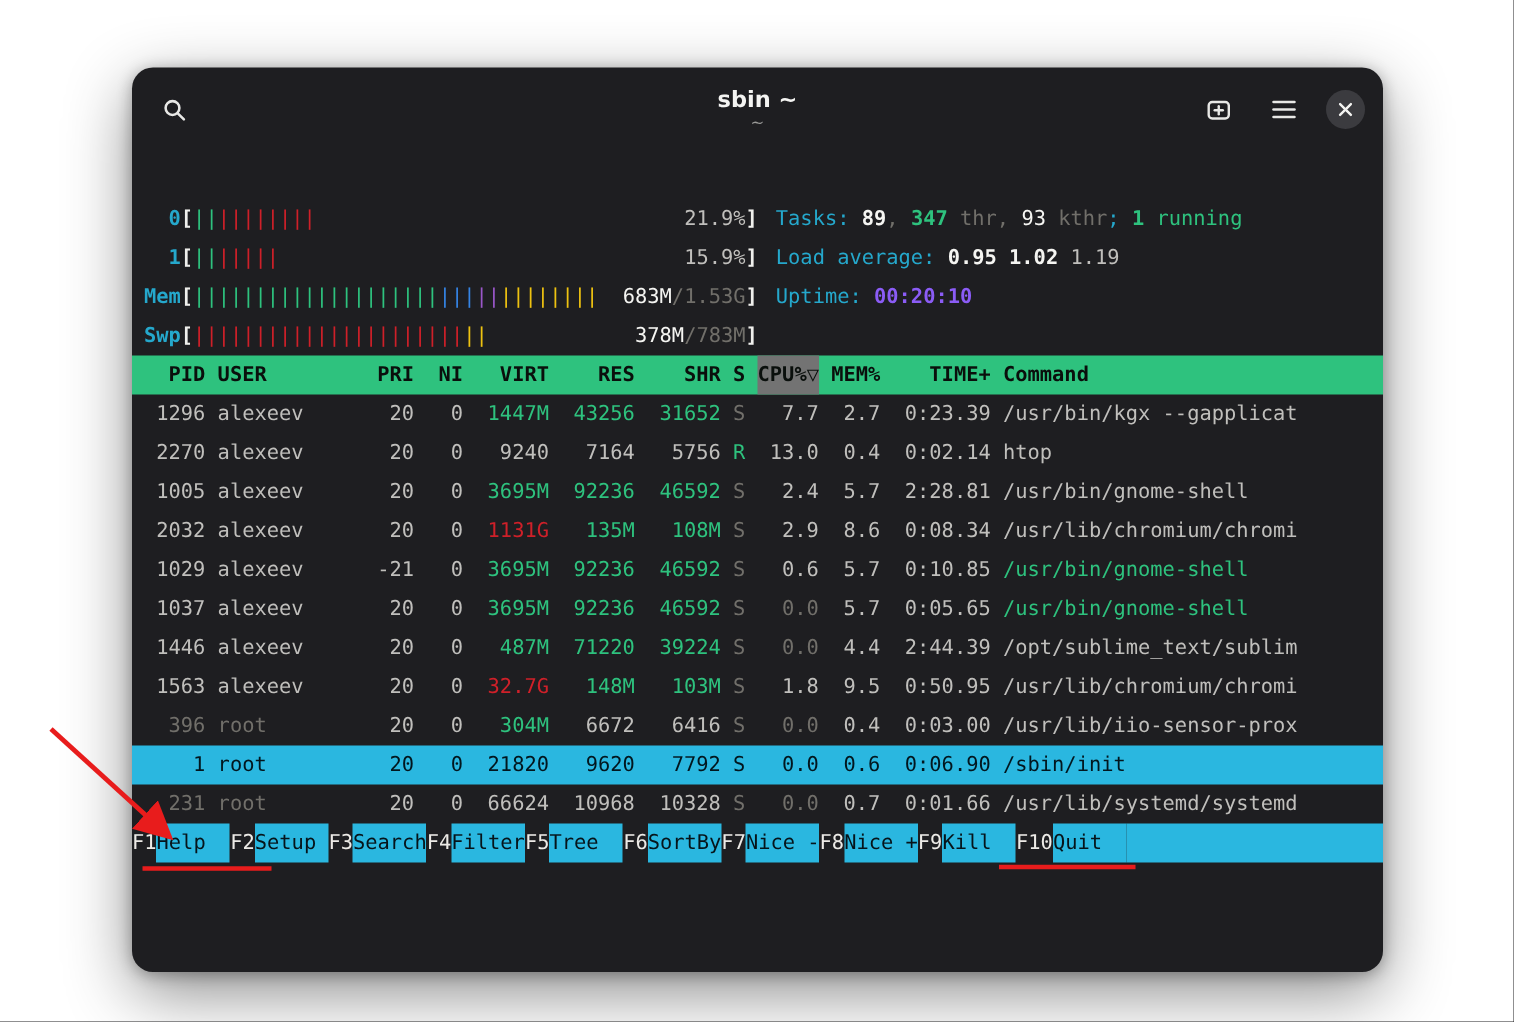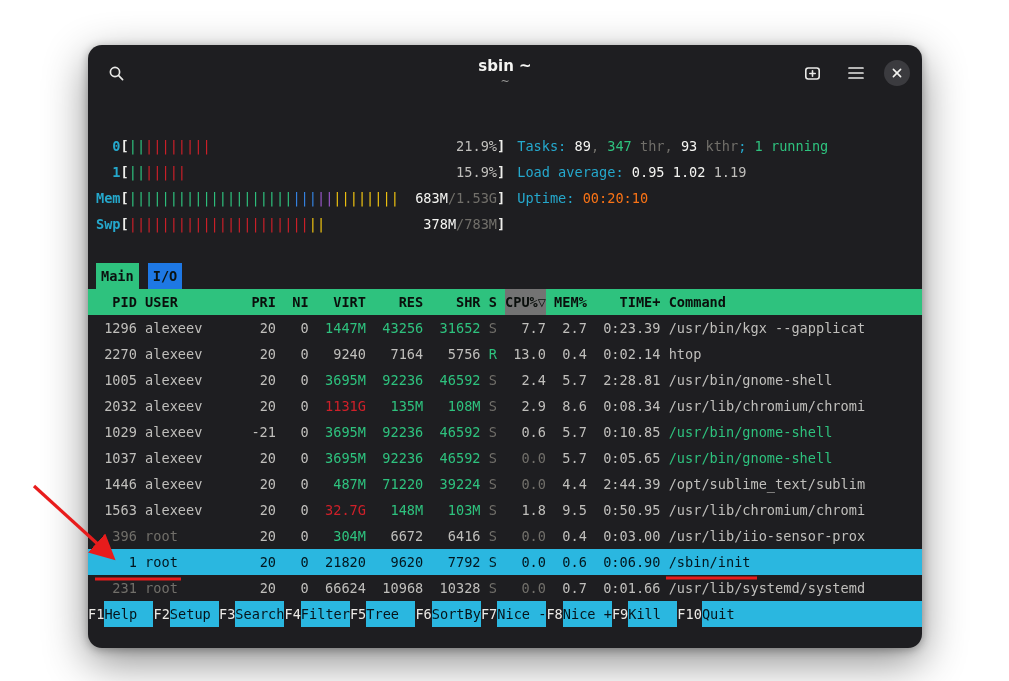--- a/index.html
+++ b/index.html
@@ -53,22 +53,22 @@
   
   .c-text{color:#c0bfbc}
   .c-bright{color:#f5f5f2}
   .c-shadow{color:#716f6a}
   .c-green{color:#2ec27e}
   .c-red{color:#cf2029}
   .c-yellow{color:#eec211}
   .c-blue{color:#3584e4}
   .c-magenta{color:#9a57c9}
   .c-cyan{color:#25a8cc}
-  .c-bright-cyan{color:#f97316}
-  .b{font-weight:normal}
+  .c-bright-cyan{color:#8b5cf6}
+  .b{font-weight:bold}
 
   .annotation{position:absolute;left:0;top:0;width:1009px;height:681px;pointer-events:none;z-index:5}
 </style>
 </head>
 <body>
 
 <div class="window">
   <div class="titlebar">
     <div class="tb-left">
       <button class="icon-btn">
@@ -104,21 +104,20 @@
         </svg>
       </button>
     </div>
   </div>
 
   <div class="terminal">
     <div class="top-area">
       <div class="meters" id="meters"><div class="meter-line"><span class="meter-label">0</span><span class="bracket">[</span><span class="meter-box"><span class="meter-bars"><span class="c-green">||</span><span class="c-red">||||||||</span></span><span class="meter-value"><span class="c-text">21.9%</span></span></span><span class="bracket">]</span></div><div class="meter-line"><span class="meter-label">1</span><span class="bracket">[</span><span class="meter-box"><span class="meter-bars"><span class="c-green">||</span><span class="c-red">|||||</span></span><span class="meter-value"><span class="c-text">15.9%</span></span></span><span class="bracket">]</span></div><div class="meter-line"><span class="meter-label">Mem</span><span class="bracket">[</span><span class="meter-box"><span class="meter-bars"><span class="c-green">||||||||||||||||||||</span><span class="c-blue">|||</span><span class="c-magenta">||</span><span class="c-yellow">||||||||</span></span><span class="meter-value"><span class="c-bright">683M</span><span class="c-shadow">/1.53G</span></span></span><span class="bracket">]</span></div><div class="meter-line"><span class="meter-label">Swp</span><span class="bracket">[</span><span class="meter-box"><span class="meter-bars"><span class="c-red">||||||||||||||||||||||</span><span class="c-yellow">||</span></span><span class="meter-value"><span class="c-bright">378M</span><span class="c-shadow">/783M</span></span></span><span class="bracket">]</span></div></div>
       <div class="stats" id="stats"><div class="stat-line"><span class="c-cyan">Tasks: </span><span class="c-bright b">89</span><span class="c-shadow">, </span><span class="c-green b">347</span><span class="c-shadow"> thr</span><span class="c-shadow">, </span><span class="c-bright">93</span><span class="c-shadow"> kthr</span><span class="c-cyan">; </span><span class="c-green b">1</span><span class="c-green"> running</span></div><div class="stat-line"><span class="c-cyan">Load average: </span><span class="c-bright b">0.95 </span><span class="c-bright b">1.02 </span><span class="c-text">1.19</span></div><div class="stat-line"><span class="c-cyan">Uptime: </span><span class="c-bright-cyan b">00:20:10</span></div></div>
     </div>
-    <div class="tabs" id="tabs"><span class="tab tab-main">Main</span><span class="tab tab-io">I/O</span></div>
     <div class="header-row" id="header-row"><span class="cell al-right" style="width: 5ch;">PID</span><span class="cell al-left" style="width: 11ch;">USER</span><span class="cell al-right" style="width: 4ch;">PRI</span><span class="cell al-right" style="width: 3ch;">NI</span><span class="cell al-right" style="width: 6ch;">VIRT</span><span class="cell al-right" style="width: 6ch;">RES</span><span class="cell al-right" style="width: 6ch;">SHR</span><span class="cell al-left" style="width: 1ch;">S</span><span class="cell al-right sort-col" style="width: 5ch;">CPU%▽</span><span class="cell al-right" style="width: 4ch;">MEM%</span><span class="cell al-right" style="width: 8ch;">TIME+</span><span class="cell al-left grow">Command</span></div>
     <div id="rows">
         <div class="row"><span class="cell al-right c-text" style="width: 5ch;">1296</span><span class="cell al-left c-text" style="width: 11ch;">alexeev</span><span class="cell al-right c-text" style="width: 4ch;">20</span><span class="cell al-right c-text" style="width: 3ch;">0</span><span class="cell al-right c-green" style="width: 6ch;">1447M</span><span class="cell al-right c-green" style="width: 6ch;">43256</span><span class="cell al-right c-green" style="width: 6ch;">31652</span><span class="cell al-left c-shadow" style="width: 1ch;">S</span><span class="cell al-right c-text" style="width: 5ch;">7.7</span><span class="cell al-right c-text" style="width: 4ch;">2.7</span><span class="cell al-right c-text" style="width: 8ch;">0:23.39</span><span class="cell al-left c-text grow">/usr/bin/kgx --gapplicat</span></div>
         <div class="row"><span class="cell al-right c-text" style="width: 5ch;">2270</span><span class="cell al-left c-text" style="width: 11ch;">alexeev</span><span class="cell al-right c-text" style="width: 4ch;">20</span><span class="cell al-right c-text" style="width: 3ch;">0</span><span class="cell al-right c-text" style="width: 6ch;">9240</span><span class="cell al-right c-text" style="width: 6ch;">7164</span><span class="cell al-right c-text" style="width: 6ch;">5756</span><span class="cell al-left c-green" style="width: 1ch;">R</span><span class="cell al-right c-text" style="width: 5ch;">13.0</span><span class="cell al-right c-text" style="width: 4ch;">0.4</span><span class="cell al-right c-text" style="width: 8ch;">0:02.14</span><span class="cell al-left c-text grow">htop</span></div>
         <div class="row"><span class="cell al-right c-text" style="width: 5ch;">1005</span><span class="cell al-left c-text" style="width: 11ch;">alexeev</span><span class="cell al-right c-text" style="width: 4ch;">20</span><span class="cell al-right c-text" style="width: 3ch;">0</span><span class="cell al-right c-green" style="width: 6ch;">3695M</span><span class="cell al-right c-green" style="width: 6ch;">92236</span><span class="cell al-right c-green" style="width: 6ch;">46592</span><span class="cell al-left c-shadow" style="width: 1ch;">S</span><span class="cell al-right c-text" style="width: 5ch;">2.4</span><span class="cell al-right c-text" style="width: 4ch;">5.7</span><span class="cell al-right c-text" style="width: 8ch;">2:28.81</span><span class="cell al-left c-text grow">/usr/bin/gnome-shell</span></div>
         <div class="row"><span class="cell al-right c-text" style="width: 5ch;">2032</span><span class="cell al-left c-text" style="width: 11ch;">alexeev</span><span class="cell al-right c-text" style="width: 4ch;">20</span><span class="cell al-right c-text" style="width: 3ch;">0</span><span class="cell al-right c-red" style="width: 6ch;">1131G</span><span class="cell al-right c-green" style="width: 6ch;">135M</span><span class="cell al-right c-green" style="width: 6ch;">108M</span><span class="cell al-left c-shadow" style="width: 1ch;">S</span><span class="cell al-right c-text" style="width: 5ch;">2.9</span><span class="cell al-right c-text" style="width: 4ch;">8.6</span><span class="cell al-right c-text" style="width: 8ch;">0:08.34</span><span class="cell al-left c-text grow">/usr/lib/chromium/chromi</span></div>
         <div class="row"><span class="cell al-right c-text" style="width: 5ch;">1029</span><span class="cell al-left c-text" style="width: 11ch;">alexeev</span><span class="cell al-right c-text" style="width: 4ch;">-21</span><span class="cell al-right c-text" style="width: 3ch;">0</span><span class="cell al-right c-green" style="width: 6ch;">3695M</span><span class="cell al-right c-green" style="width: 6ch;">92236</span><span class="cell al-right c-green" style="width: 6ch;">46592</span><span class="cell al-left c-shadow" style="width: 1ch;">S</span><span class="cell al-right c-text" style="width: 5ch;">0.6</span><span class="cell al-right c-text" style="width: 4ch;">5.7</span><span class="cell al-right c-text" style="width: 8ch;">0:10.85</span><span class="cell al-left c-green grow">/usr/bin/gnome-shell</span></div>
         <div class="row"><span class="cell al-right c-text" style="width: 5ch;">1037</span><span class="cell al-left c-text" style="width: 11ch;">alexeev</span><span class="cell al-right c-text" style="width: 4ch;">20</span><span class="cell al-right c-text" style="width: 3ch;">0</span><span class="cell al-right c-green" style="width: 6ch;">3695M</span><span class="cell al-right c-green" style="width: 6ch;">92236</span><span class="cell al-right c-green" style="width: 6ch;">46592</span><span class="cell al-left c-shadow" style="width: 1ch;">S</span><span class="cell al-right c-shadow" style="width: 5ch;">0.0</span><span class="cell al-right c-text" style="width: 4ch;">5.7</span><span class="cell al-right c-text" style="width: 8ch;">0:05.65</span><span class="cell al-left c-green grow">/usr/bin/gnome-shell</span></div>
         <div class="row"><span class="cell al-right c-text" style="width: 5ch;">1446</span><span class="cell al-left c-text" style="width: 11ch;">alexeev</span><span class="cell al-right c-text" style="width: 4ch;">20</span><span class="cell al-right c-text" style="width: 3ch;">0</span><span class="cell al-right c-green" style="width: 6ch;">487M</span><span class="cell al-right c-green" style="width: 6ch;">71220</span><span class="cell al-right c-green" style="width: 6ch;">39224</span><span class="cell al-left c-shadow" style="width: 1ch;">S</span><span class="cell al-right c-shadow" style="width: 5ch;">0.0</span><span class="cell al-right c-text" style="width: 4ch;">4.4</span><span class="cell al-right c-text" style="width: 8ch;">2:44.39</span><span class="cell al-left c-text grow">/opt/sublime_text/sublim</span></div>
         <div class="row"><span class="cell al-right c-text" style="width: 5ch;">1563</span><span class="cell al-left c-text" style="width: 11ch;">alexeev</span><span class="cell al-right c-text" style="width: 4ch;">20</span><span class="cell al-right c-text" style="width: 3ch;">0</span><span class="cell al-right c-red" style="width: 6ch;">32.7G</span><span class="cell al-right c-green" style="width: 6ch;">148M</span><span class="cell al-right c-green" style="width: 6ch;">103M</span><span class="cell al-left c-shadow" style="width: 1ch;">S</span><span class="cell al-right c-text" style="width: 5ch;">1.8</span><span class="cell al-right c-text" style="width: 4ch;">9.5</span><span class="cell al-right c-text" style="width: 8ch;">0:50.95</span><span class="cell al-left c-text grow">/usr/lib/chromium/chromi</span></div>

